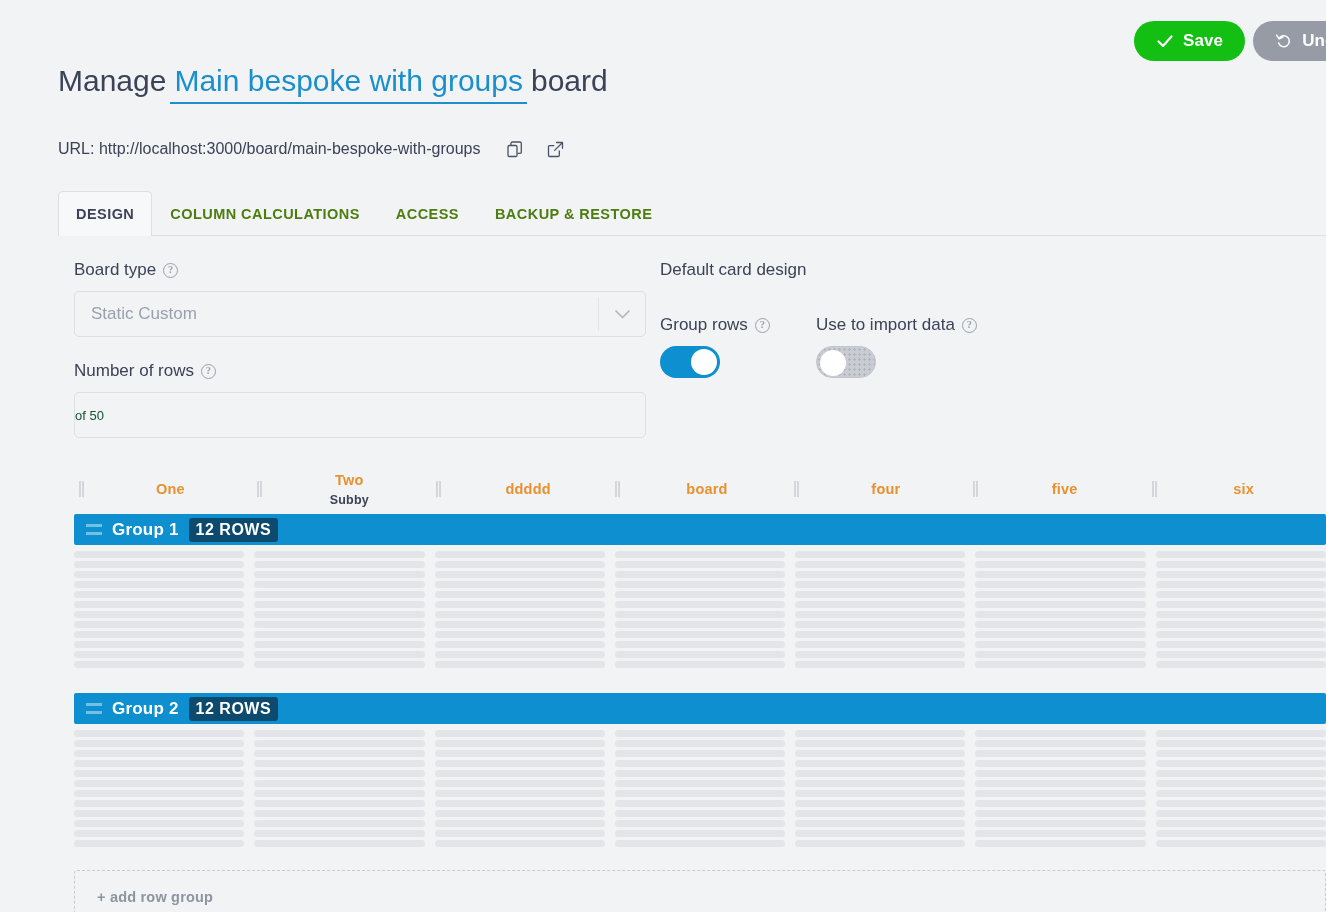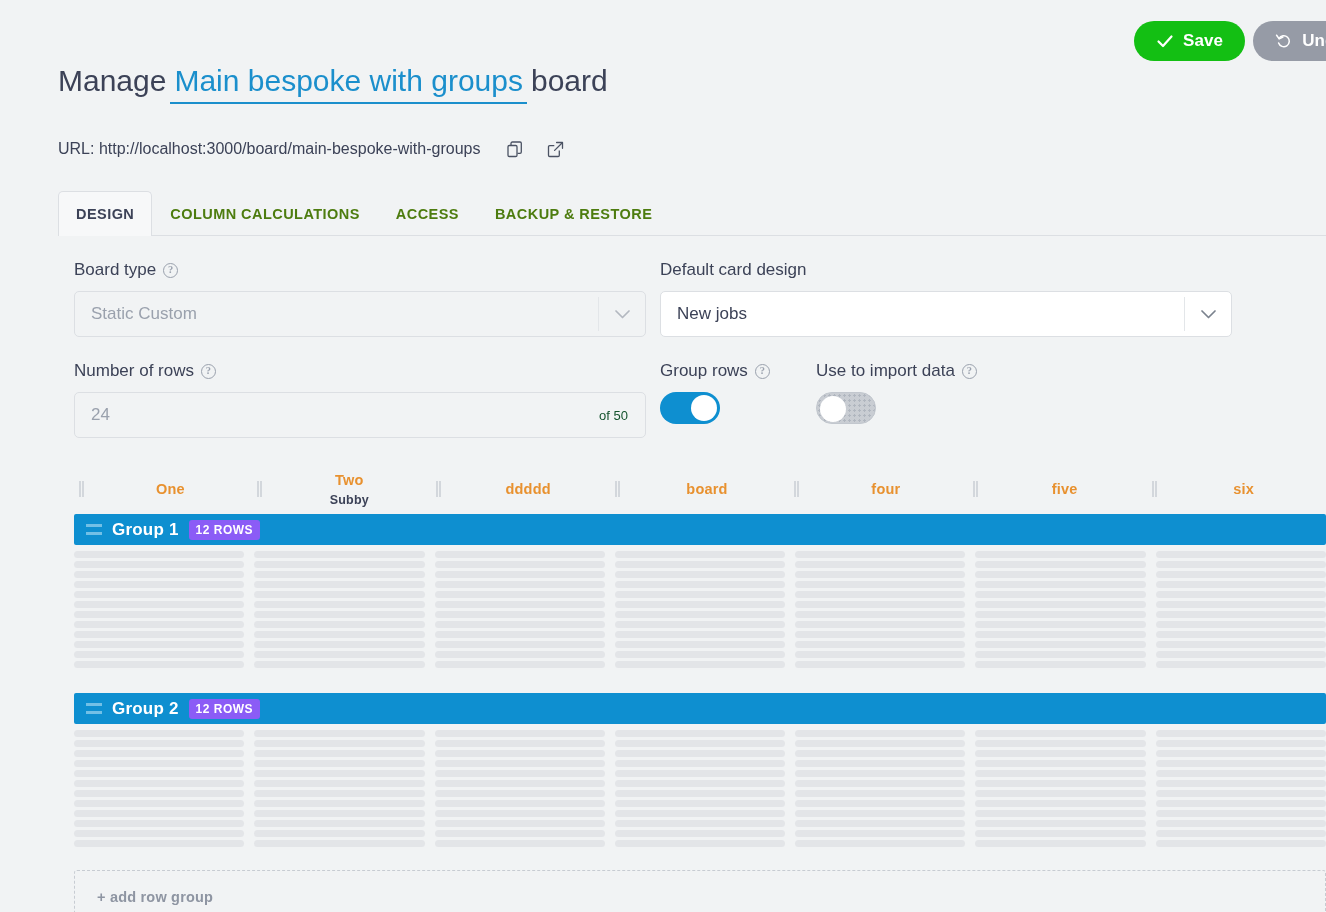--- a/index.html
+++ b/index.html
@@ -167,22 +167,22 @@
     height: 31px; background: #0e8fd0; border-radius: 2px;
     display: flex; align-items: center; padding-left: 12px; gap: 10px;
   }
   .grip {
     width: 16px; height: 11px; flex: none;
     border-top: 3px solid #72c0e6; border-bottom: 3px solid #72c0e6;
     cursor: grab;
   }
   .group-title { font-size: 17px; font-weight: bold; color: #ffffff; letter-spacing: .2px; }
   .rows-badge {
-    background: #8b5cf6; color: #ffffff; border-radius: 3px;
-    font-size: 12px; font-weight: bold; letter-spacing: .5px;
+    background: #0c4a6e; color: #ffffff; border-radius: 3px;
+    font-size: 16px; font-weight: bold; letter-spacing: .5px;
     padding: 3px 7px 3px 7px; text-transform: uppercase;
   }
 
   .skeleton { display: flex; padding: 6px 0 4px 0; gap: 10px; }
   .skel-col { flex: 1 1 0; min-width: 0; }
   .skel-bar {
     height: 7px; border-radius: 3.5px; background: #e3e5e8; margin-bottom: 3px;
   }
 
   .group-gap { height: 18px; }
@@ -266,39 +266,29 @@
         </div>
       </div>
 
       <div class="spacer-20"></div>
 
       <div class="field-label">
         <span>Number of rows</span>
         <span class="help-icon">?</span>
       </div>
       <div class="ctl disabled">
-        <div class="val">24</div>
         <div class="suffix">of 50</div>
       </div>
 
     </div>
 
     <div class="form-col-right">
 
       <div class="field-label">
         <span>Default card design</span>
-      </div>
-      <div class="ctl">
-        <div class="val">New jobs</div>
-        <div class="divider"></div>
-        <div class="caret">
-          <svg width="15" height="9" viewBox="0 0 15 9">
-              <path d="M1 1 L7.5 7.5 L14 1" fill="none" stroke="#7b828e" stroke-width="1.7" stroke-linecap="round" stroke-linejoin="round"></path>
-            </svg>
-        </div>
       </div>
 
       <div class="spacer-20"></div>
 
       <div class="toggle-row">
         <div class="toggle-cell">
           <div class="field-label">
             <span>Group rows</span>
             <span class="help-icon">?</span>
           </div>

